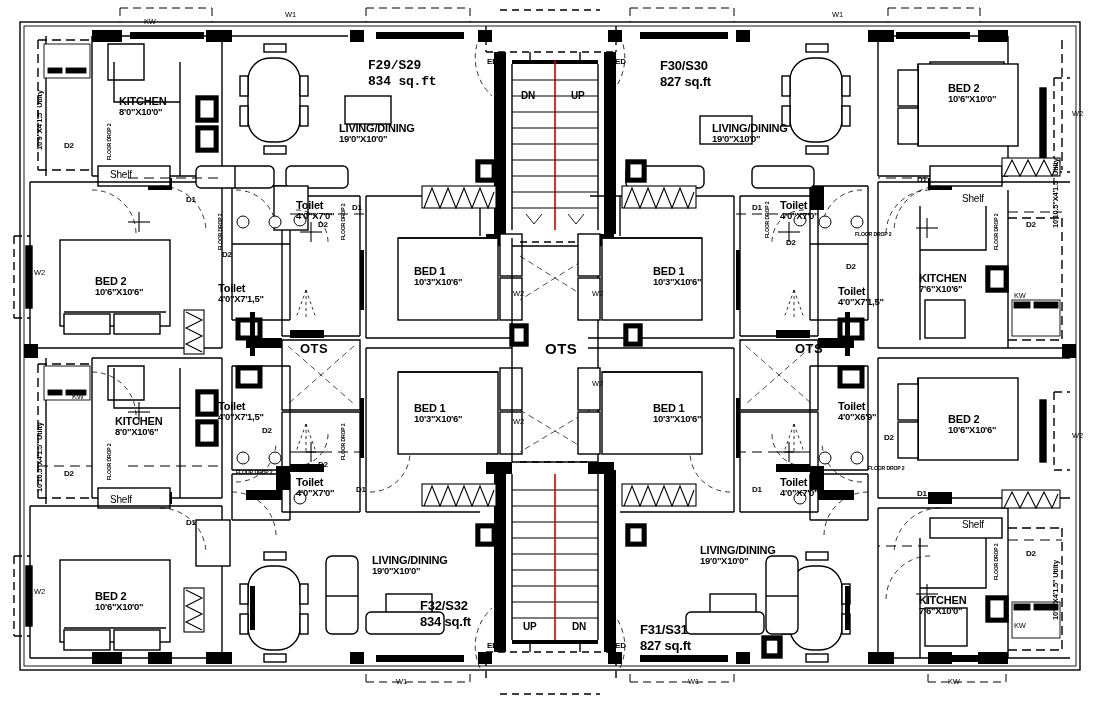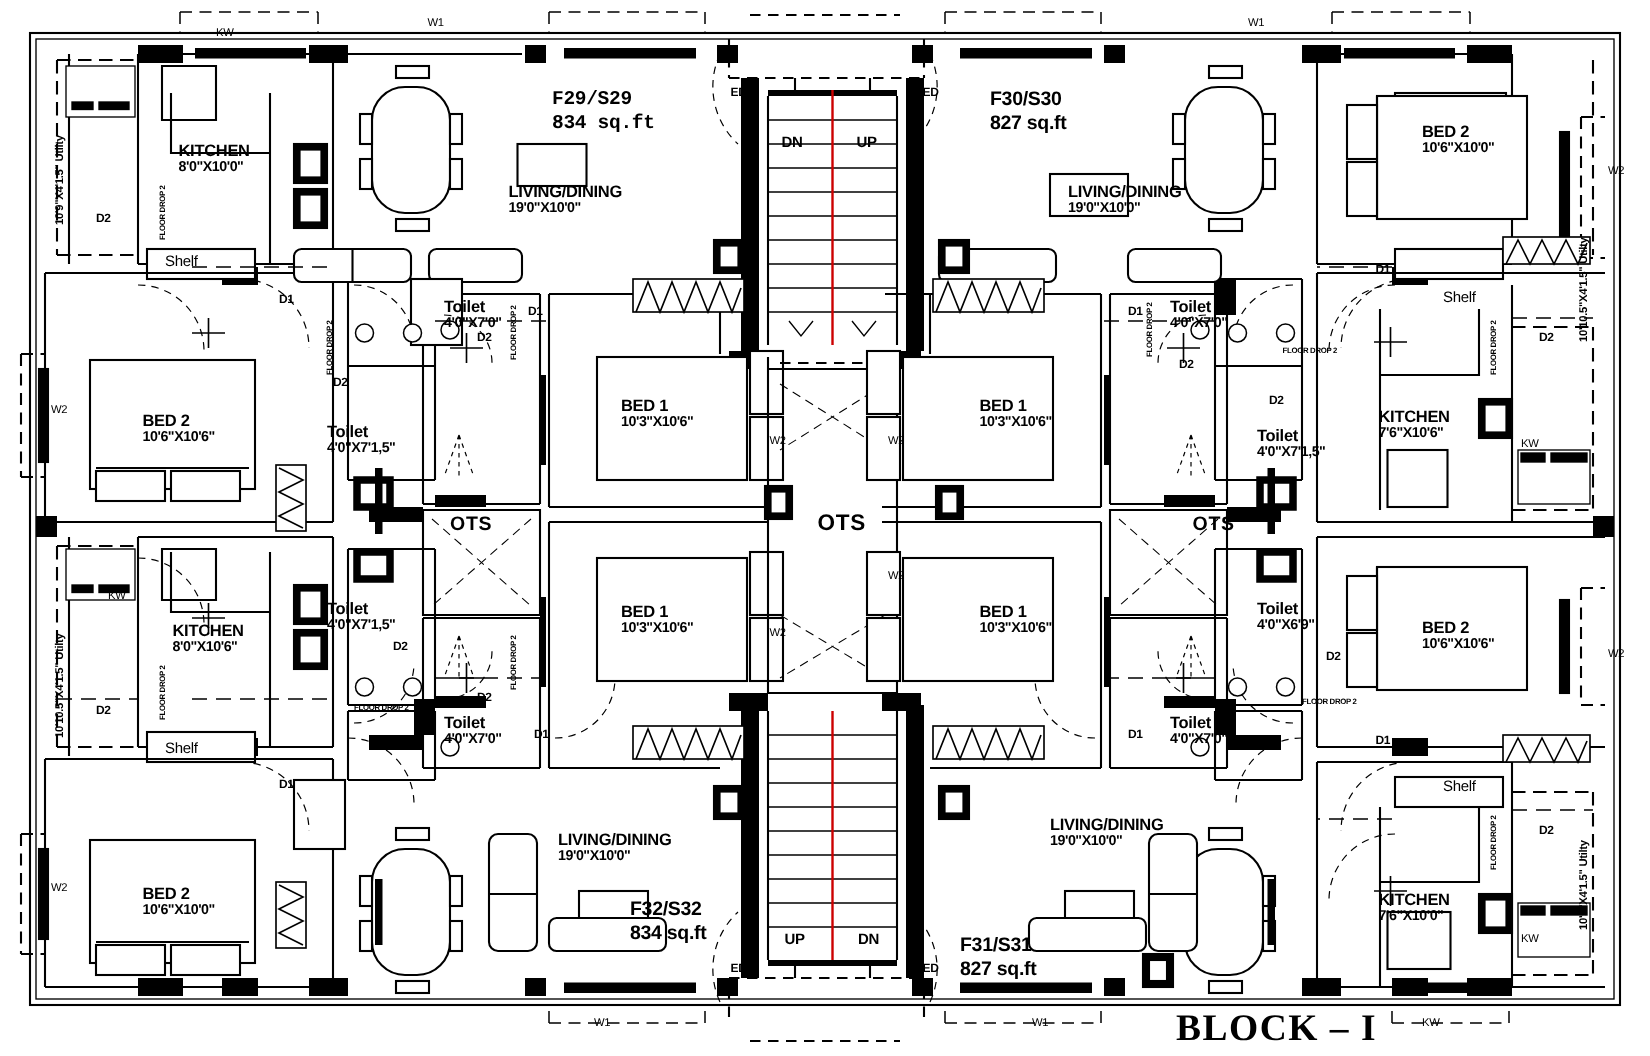--- a/index.html
+++ b/index.html
@@ -814,15 +814,14 @@
   <div class="lbl win" style="left:513px;top:418px;">W2</div>
   <div class="lbl win" style="left:592px;top:290px;">W2</div>
   <div class="lbl win" style="left:592px;top:380px;">W2</div>
 
   <div class="lbl win" style="left:144px;top:18px;">KW</div>
   <div class="lbl win" style="left:72px;top:393px;">KW</div>
   <div class="lbl win" style="left:1014px;top:292px;">KW</div>
   <div class="lbl win" style="left:1014px;top:622px;">KW</div>
   <div class="lbl win" style="left:948px;top:678px;">KW</div>
 
-  <div class="title" id="block-title">BLOCK – I</div>
 
 </div>
 
 </body></html>

